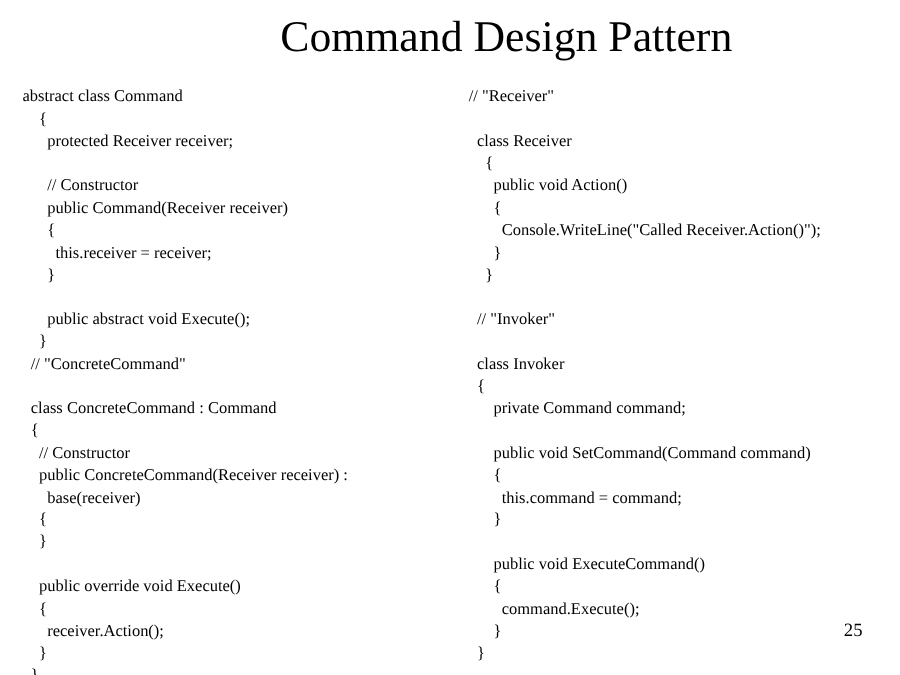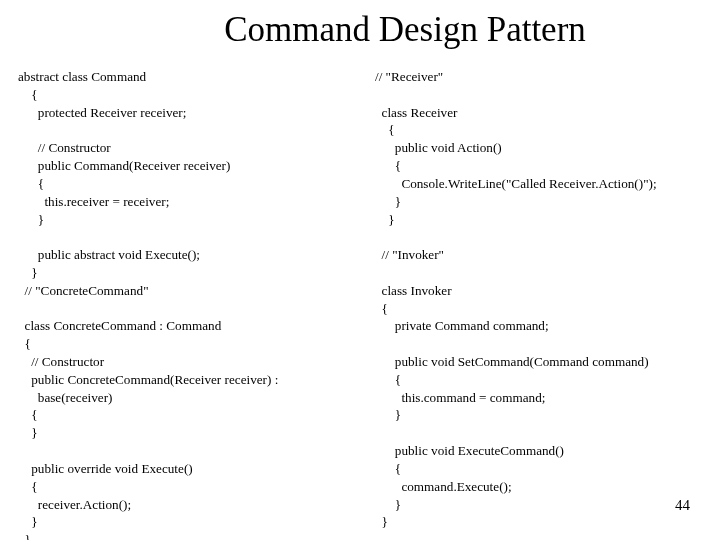--- a/index.html
+++ b/index.html
@@ -101,14 +101,14 @@
       public void SetCommand(Command command)
       {
         this.command = command;
       }
 
       public void ExecuteCommand()
       {
         command.Execute();
       }
   }</div>
-  <div class="pagenum">44</div>
+  <div class="pagenum">25</div>
 </div>
 
 </body></html>

